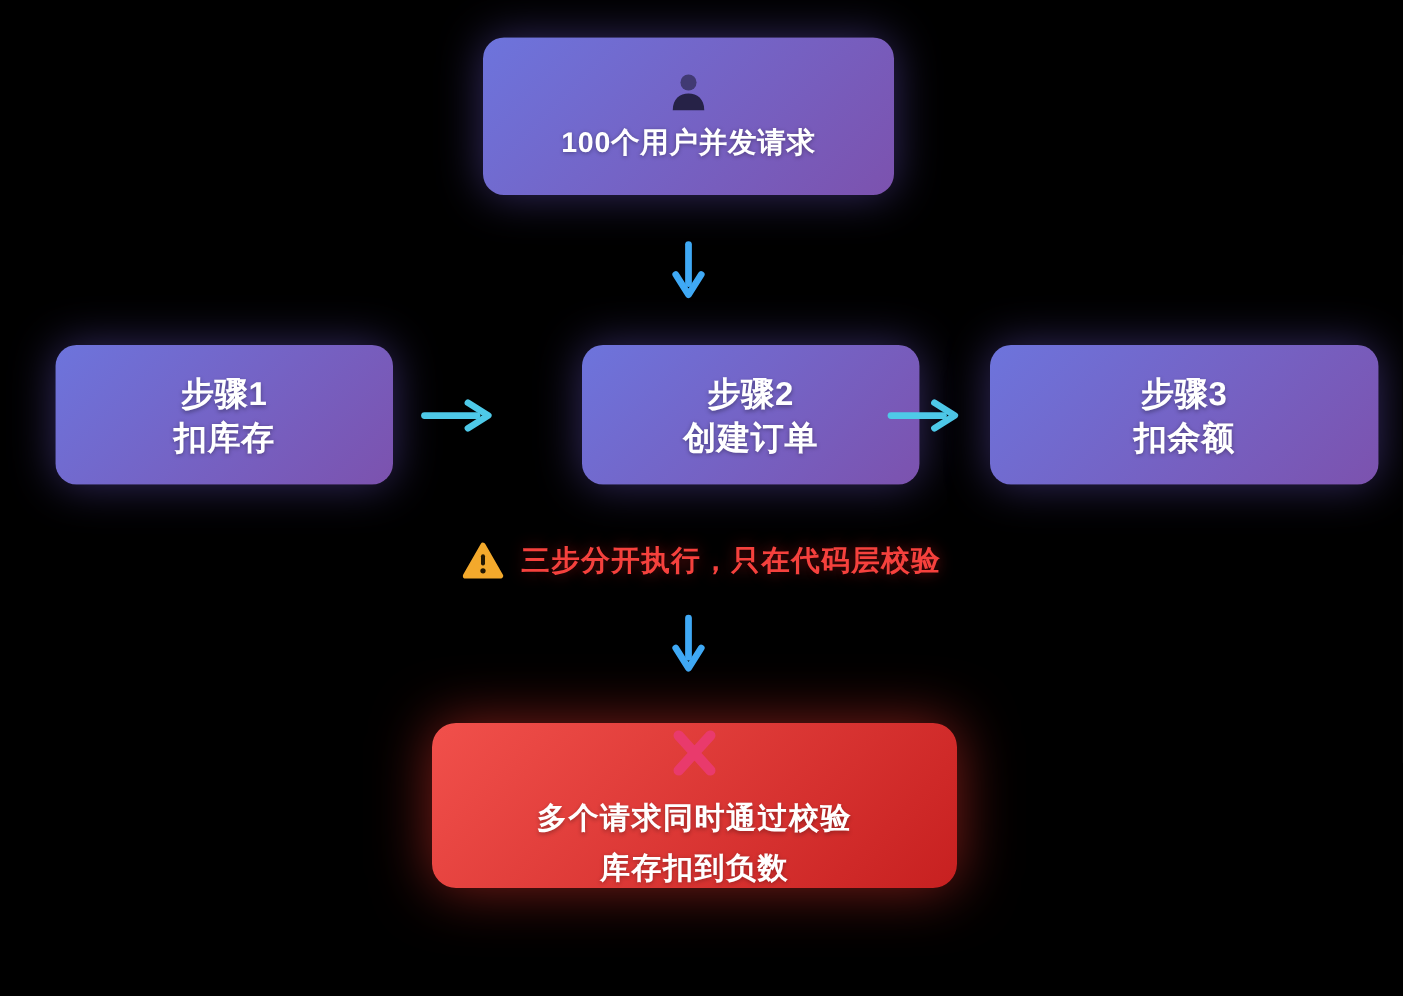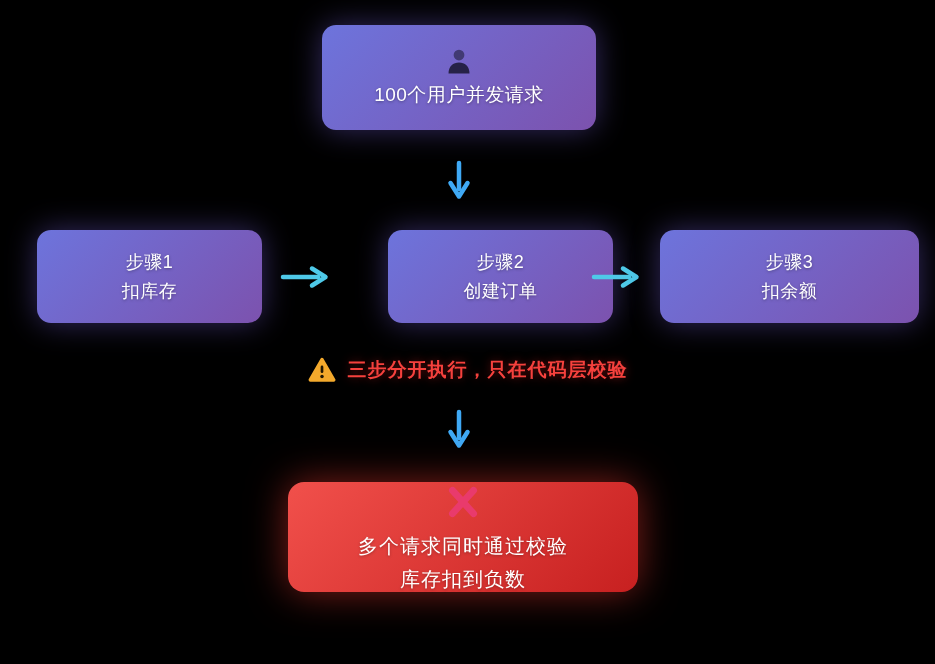--- a/index.html
+++ b/index.html
@@ -27,40 +27,40 @@
     background: var(--background);
     overflow: hidden;
   }
   .box {
     position: absolute;
     display: flex;
     flex-direction: column;
     align-items: center;
     justify-content: center;
     color: var(--text-light);
-    font-weight: 400;
+    font-weight: 700;
     text-align: center;
   }
   .purple-box {
     background: linear-gradient(135deg, var(--box-gradient-start) 0%, var(--box-gradient-end) 100%);
     border-radius: 14px;
     box-shadow: 0 0 30px rgba(115, 95, 215, 0.45), 0 10px 26px rgba(0,0,0,0.55);
   }
   .users-box {
     left: 322px; top: 25px; width: 274px; height: 105px;
     gap: 7px;
   }
   .users-box .box-label {
     font-size: 19px;
     letter-spacing: 0.5px;
     text-shadow: 0 1px 3px rgba(0,0,0,0.35);
   }
   .step-box {
     top: 230px; height: 93px;
-    font-size: 18px;
+    font-size: 22px;
     line-height: 29px;
     letter-spacing: 0.5px;
     text-shadow: 0 1px 3px rgba(0,0,0,0.35);
   }
   .step-1 { left: 37px;  width: 225px; }
   .step-2 { left: 348px; width: 225px; margin-left: 40px; }
   .step-3 { left: 660px; width: 259px; }
   .result-box {
     left: 288px; top: 482px; width: 350px; height: 110px;
     background: linear-gradient(135deg, var(--red-gradient-start) 0%, var(--red-gradient-end) 100%);
@@ -79,21 +79,21 @@
   .arrow { position: absolute; }
   .arrow-down-1 { left: 447px; top: 160px; }
   .arrow-down-2 { left: 447px; top: 409px; }
   .arrow-right-1 { left: 280px; top: 265px; }
   .arrow-right-2 { left: 591px; top: 265px; }
   .warning-row {
     position: absolute;
     left: 0; right: 0; top: 357px;
     height: 34px;
     display: flex;
-    align-items: flex-start;
+    align-items: center;
     justify-content: center;
     gap: 12px;
   }
   .warning-label {
     color: var(--warning-text);
     font-size: 19px;
     font-weight: 700;
     letter-spacing: 1px;
     text-shadow: 0 0 10px rgba(200, 30, 30, 0.55);
   }

